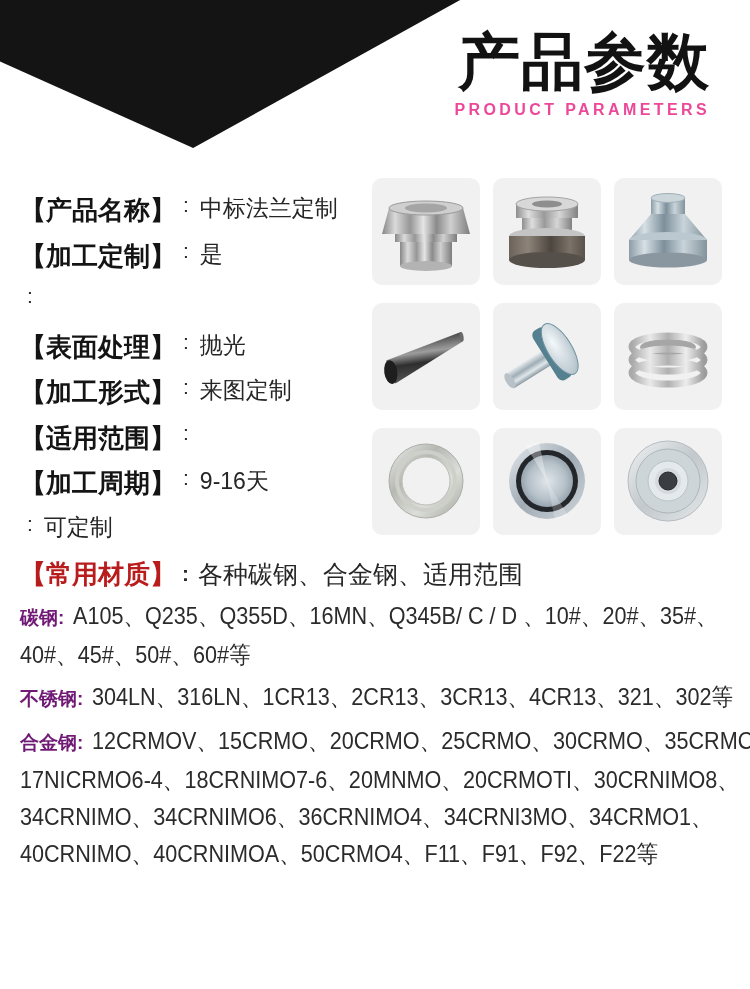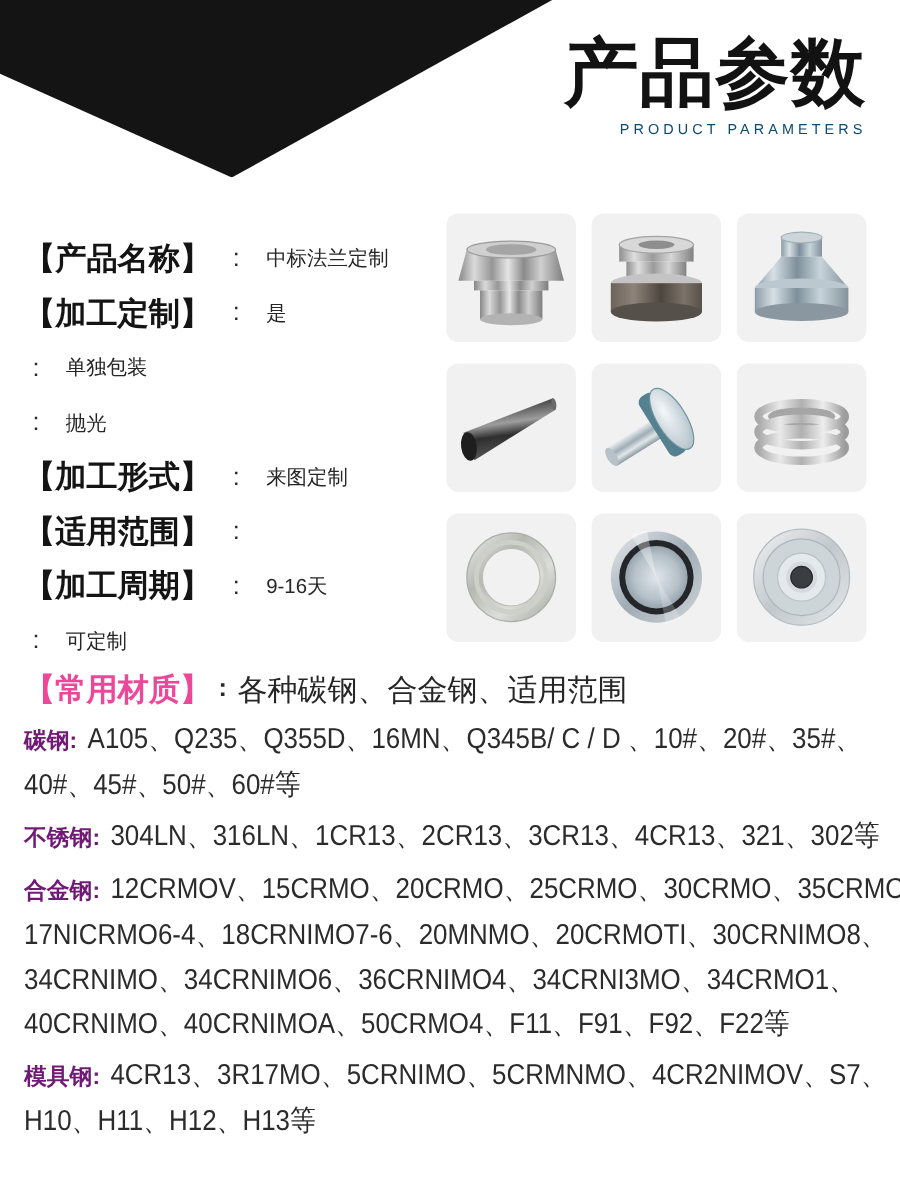--- a/index.html
+++ b/index.html
@@ -3,42 +3,42 @@
 <meta charset="utf-8">
 <style>
   html,body{margin:0;padding:0;background:#ffffff;}
   body{width:750px;height:989px;position:relative;overflow:hidden;
        font-family:"Liberation Sans",sans-serif;color:#1f1f1f;}
 
   
   .corner-wedge{position:absolute;top:0;left:0;width:470px;height:148px;
     background:#141414;
     clip-path:polygon(0 0,97.9% 0,41.1% 100%,0 41.5%);}
-  .header-titles{position:absolute;top:26px;right:28px;text-align:right;}
+  .header-titles{position:absolute;top:26px;right:40px;text-align:right;}
   .title-cn{font-size:62px;font-weight:900;color:#121212;letter-spacing:1px;line-height:1.15;}
-  .title-en{margin-top:4px;font-size:12px;font-weight:400;color:#0c4a6e;letter-spacing:3.4px;}
+  .title-en{margin-top:4px;font-size:16px;font-weight:700;color:#ec4899;letter-spacing:3.4px;}
 
   
   .params{position:absolute;left:20px;top:193px;}
-  .param-row{height:45.5px;display:flex;align-items:center;gap:11px;}
+  .param-row{height:45.5px;display:flex;}
   .param-label{font-size:26px;font-weight:bold;color:#141414;white-space:nowrap;}
   .param-colon{font-size:21px;color:#2a2a2a;margin:0 11px 0 7px;}
-  .param-value{font-size:17px;color:#262626;white-space:nowrap;}
+  .param-value{font-size:23px;color:#262626;white-space:nowrap;}
 
   
   .photos{position:absolute;left:372px;top:178px;display:grid;
     grid-template-columns:repeat(3,108px);grid-auto-rows:107px;
     column-gap:13px;row-gap:18px;}
   .tile{background:#f1f1f2;border-radius:10px;overflow:hidden;}
   .tile svg{display:block;width:108px;height:107px;}
 
   
   .materials{position:absolute;left:20px;top:556px;width:718px;}
   .mat-header{display:flex;align-items:center;height:36px;margin-bottom:5px;}
-  .mat-header-label{font-size:26px;font-weight:bold;color:#ec4899;}
+  .mat-header-label{font-size:26px;font-weight:bold;color:#b91c1c;}
   .mat-header-colon{font-size:21px;color:#2a2a2a;margin:0 9px 0 6px;font-weight:bold;}
   .mat-header-value{font-size:25px;color:#262626;}
   .mat-para{margin-bottom:5px;}
   .mat-line{line-height:37px;font-size:24px;color:#2b2b2b;white-space:nowrap;}
   .mat-label{font-size:19px;font-weight:bold;color:#701a75;margin-right:9px;}
   .mat-scale{display:inline-block;transform:scaleX(0.9);transform-origin:0 50%;white-space:nowrap;}
 </style>
 </head>
 <body>
 
@@ -55,23 +55,23 @@
       <span class="param-colon">:</span>
       <span class="param-value">中标法兰定制</span>
     </div>
     <div class="param-row">
       <span class="param-label">【加工定制】</span>
       <span class="param-colon">:</span>
       <span class="param-value">是</span>
     </div>
     <div class="param-row">
       <span class="param-colon">:</span>
-      <span class="param-value">单独包装</span>
-    </div>
-    <div class="param-row">
+    </div>
+    <div class="param-row">
+      <span class="param-label">【表面处理】</span>
       <span class="param-colon">:</span>
       <span class="param-value">抛光</span>
     </div>
     <div class="param-row">
       <span class="param-label">【加工形式】</span>
       <span class="param-colon">:</span>
       <span class="param-value">来图定制</span>
     </div>
     <div class="param-row">
       <span class="param-label">【适用范围】</span>
@@ -290,18 +290,14 @@
       </div>
       <div class="mat-para">
         <div class="mat-line"><span class="mat-label">不锈钢:</span><span class="mat-scale">304LN、316LN、1CR13、2CR13、3CR13、4CR13、321、302等</span></div>
       </div>
       <div class="mat-para">
         <div class="mat-line"><span class="mat-label">合金钢:</span><span class="mat-scale">12CRMOV、15CRMO、20CRMO、25CRMO、30CRMO、35CRMO、</span></div>
         <div class="mat-line"><span class="mat-scale">17NICRMO6-4、18CRNIMO7-6、20MNMO、20CRMOTI、30CRNIMO8、</span></div>
         <div class="mat-line"><span class="mat-scale">34CRNIMO、34CRNIMO6、36CRNIMO4、34CRNI3MO、34CRMO1、</span></div>
         <div class="mat-line"><span class="mat-scale">40CRNIMO、40CRNIMOA、50CRMO4、F11、F91、F92、F22等</span></div>
       </div>
-      <div class="mat-para">
-        <div class="mat-line"><span class="mat-label">模具钢:</span><span class="mat-scale">4CR13、3R17MO、5CRNIMO、5CRMNMO、4CR2NIMOV、S7、</span></div>
-        <div class="mat-line"><span class="mat-scale">H10、H11、H12、H13等</span></div>
-      </div>
     </div>
 </div>
 
 </body></html>

